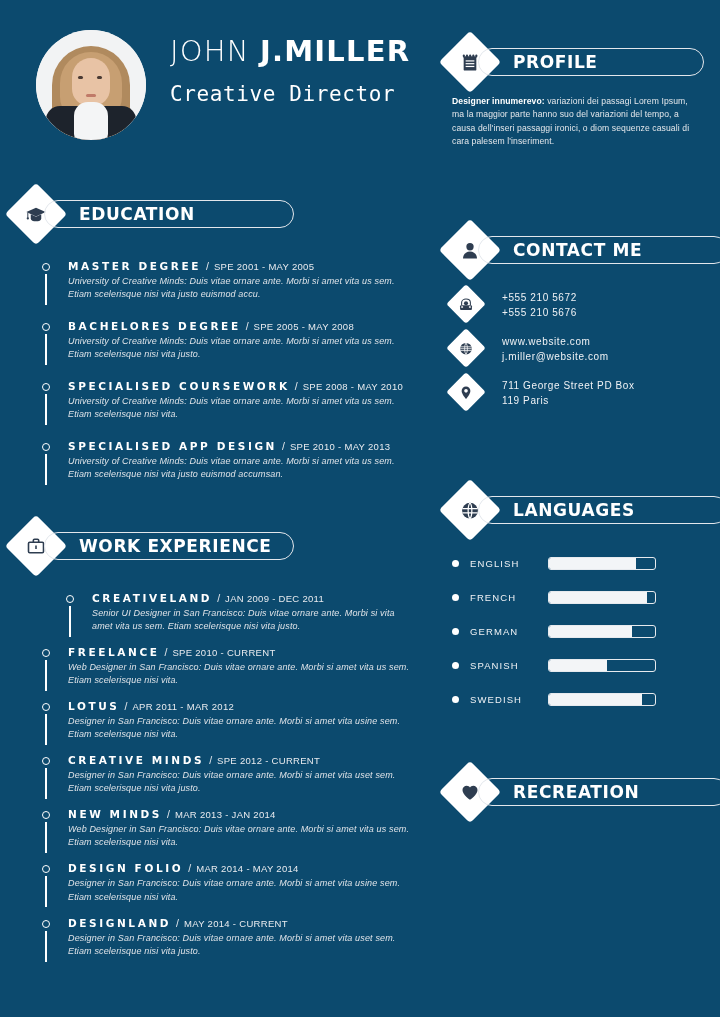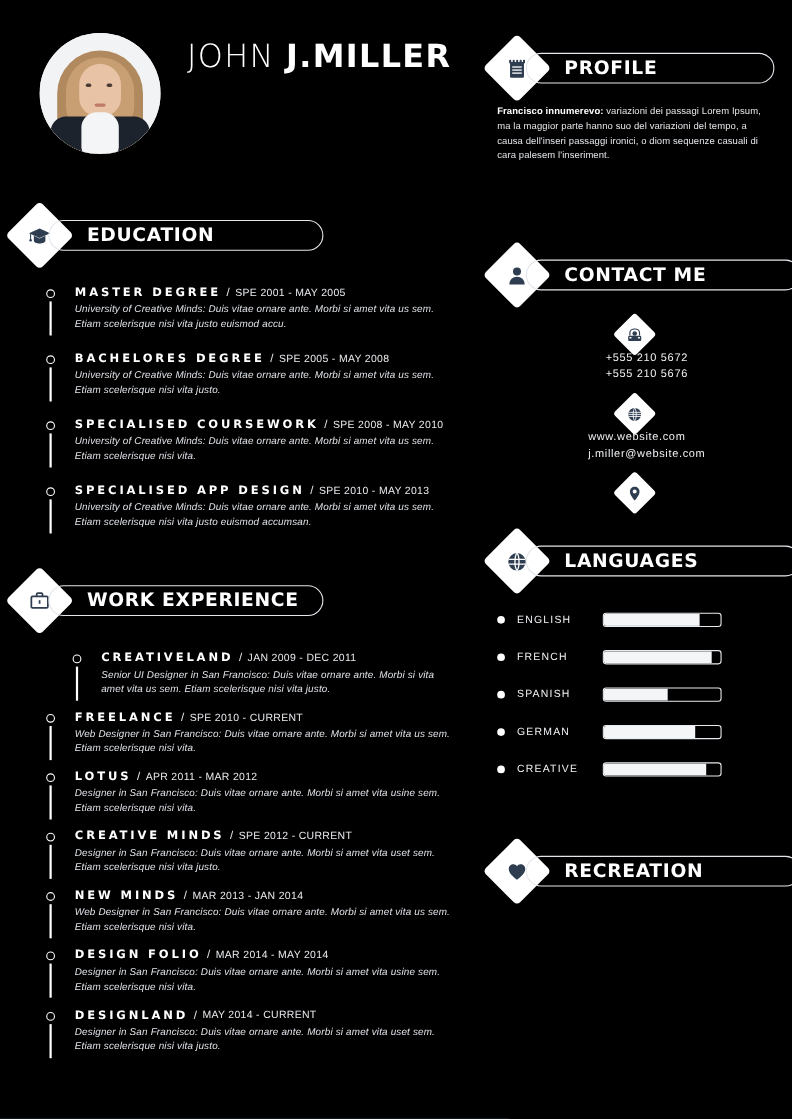--- a/index.html
+++ b/index.html
@@ -3,21 +3,21 @@
 <meta charset="utf-8">
 <style>
   * { margin:0; padding:0; box-sizing:border-box; }
   html,body {
     width:720px; height:1017px;
     background:#2e3d50;
     font-family:"Liberation Sans", sans-serif;
     color:#ffffff;
     overflow:hidden;
   }
-  .page { position:relative; width:720px; height:1017px; background:#000000; }
+  .page { position:relative; width:720px; height:1017px; background:#0c4a6e; }
 
   
   .header { position:absolute; left:0; top:0; width:720px; height:180px; }
   .avatar-wrap {
     position:absolute; left:36px; top:30px;
     width:110px; height:110px; border-radius:50%;
     background:#eef0f2; overflow:hidden;
   }
   .avatar-photo { position:absolute; inset:0; }
   .av-bg { position:absolute; inset:0; background:#f2f3f4; }
@@ -81,42 +81,42 @@
   .tl-item { position:relative; margin-bottom:12px; }
   .tl-dot {
     position:absolute; left:-26px; top:3px;
     width:8px; height:8px; border:1.3px solid #ffffff;
     border-radius:50%; background:transparent;
   }
   .tl-line {
     position:absolute; left:-23.5px; top:14px;
     width:2.2px; background:#ffffff;
   }
-  .tl-title-row { display:flex; align-items:center; white-space:nowrap; }
+  .tl-title-row { display:flex; align-items:flex-end; white-space:nowrap; }
   .tl-title {
     font-size:10.5px; font-weight:bold; letter-spacing:2.6px;
     font-family:"DejaVu Sans", sans-serif;
   }
   .tl-sep { margin:0 5px; font-size:10.5px; color:#e6e9ed; }
   .tl-date { font-size:9.5px; letter-spacing:0.3px; color:#e9ebef; font-weight:500; }
   .tl-desc {
     margin-top:3px; font-size:9px; line-height:1.45; color:#dfe3e8;
     max-width:350px; letter-spacing:0.15px;font-style:italic;
   }
 
   
   .profile-text {
     position:absolute; left:452px; top:95px; width:240px;
     font-size:8.6px; line-height:1.55; color:#e4e7eb; letter-spacing:0.1px;
   }
   .profile-text b { font-weight:bold; color:#ffffff; }
 
   
   .contact-list { position:absolute; left:452px; top:65px; width:250px; }
-  .contact-row { display:flex; align-items:center; margin-bottom:14px;flex-direction:column; }
+  .contact-row { display:flex; align-items:flex-start; margin-bottom:14px; }
   .c-diamond {
     width:28px; height:28px; background:#ffffff; transform:rotate(45deg);
     border-radius:3px; flex:0 0 28px;
     display:flex; align-items:center; justify-content:center;
   }
   .c-diamond > svg { transform:rotate(-45deg); }
   .c-lines { margin-left:22px; }
   .c-lines div { font-size:10px; line-height:1.5; letter-spacing:0.6px; color:#f0f2f5; }
 
   
@@ -152,20 +152,21 @@
         <div class="av-body"></div>
         <div class="av-collar"></div>
       </div>
     </div>
 
     <div class="name-block">
       <div class="name-line">
         <span class="name-first">JOHN</span>
         <span class="name-last">J.MILLER</span>
       </div>
+      <div class="job-title">Creative Director</div>
     </div>
   </div>
 
   <div class="sec" style="left:448px; top:40px; width:256px;">
     <div class="sec-head">
       <div class="diamond">
         <svg width="19" height="19" viewBox="0 0 24 24" fill="#2e3d50">
           <rect x="4" y="4" width="16" height="18" rx="1.5"></rect>
           <rect x="3" y="1.5" width="2.4" height="4" rx="1" fill="#2e3d50"></rect>
           <rect x="7" y="1.5" width="2.4" height="4" rx="1" fill="#2e3d50"></rect>
@@ -176,21 +177,21 @@
           <rect x="6.5" y="12.5" width="11" height="1.5" fill="#ffffff"></rect>
           <rect x="6.5" y="16" width="11" height="1.5" fill="#ffffff"></rect>
         </svg>
       </div>
       <div class="sec-bar" style="width:226px;">
         <span class="sec-title">PROFILE</span>
       </div>
     </div>
   </div>
   <div class="profile-text">
-    <b>Francisco innumerevo:</b><span> variazioni dei passagi Lorem Ipsum, ma la maggior parte hanno suo del variazioni del tempo, a causa dell'inseri passaggi ironici, o diom sequenze casuali di cara palesem l'inseriment.</span>
+    <b>Designer innumerevo:</b><span> variazioni dei passagi Lorem Ipsum, ma la maggior parte hanno suo del variazioni del tempo, a causa dell'inseri passaggi ironici, o diom sequenze casuali di cara palesem l'inseriment.</span>
   </div>
 
   <div class="sec" style="left:14px; top:192px; width:280px;">
     <div class="sec-head">
       <div class="diamond">
         <svg width="21" height="21" viewBox="0 0 24 24" fill="#2e3d50">
           <path d="M12 4 L23 9 L12 14 L1 9 Z"></path>
           <path d="M6 11.5 V16.5 C6 18.4 8.7 19.6 12 19.6 C15.3 19.6 18 18.4 18 16.5 V11.5 L12 14.4 Z"></path>
           <rect x="2.1" y="9.6" width="1.1" height="6"></rect>
           <circle cx="2.65" cy="16.2" r="1.3"></circle>
@@ -284,20 +285,24 @@
             <div>j.miller@website.com</div>
           </div>
         </div>
         <div class="contact-row">
           <div class="c-diamond">
             <svg width="15" height="15" viewBox="0 0 24 24" fill="#2e3d50">
               <path d="M12 2.2 C8.1 2.2 5 5.3 5 9.2 C5 14.4 12 22 12 22 C12 22 19 14.4 19 9.2 C19 5.3 15.9 2.2 12 2.2 Z"></path>
               <circle cx="12" cy="9" r="2.9" fill="#ffffff"></circle>
             </svg>
           </div>
+          <div class="c-lines">
+            <div>711 George Street PD Box</div>
+            <div>119 Paris</div>
+          </div>
         </div>
       </div>
   </div>
 
   <div class="sec" style="left:14px; top:524px; width:280px;">
     <div class="sec-head">
       <div class="diamond">
         <svg width="20" height="20" viewBox="0 0 24 24" fill="none" stroke="#2e3d50" stroke-width="1.9">
           <rect x="3" y="7.5" width="18" height="12.5" rx="1.4"></rect>
           <path d="M8.8 7.5 V5.2 C8.8 4.4 9.4 3.9 10.2 3.9 H13.8 C14.6 3.9 15.2 4.4 15.2 5.2 V7.5"></path>
@@ -404,35 +409,35 @@
         </div>
         <div class="lang-row">
           <span class="lang-dot"></span>
           <span class="lang-name">FRENCH</span>
           <span class="lang-bar">
             <span class="lang-fill" style="width: 92%;"></span>
           </span>
         </div>
         <div class="lang-row">
           <span class="lang-dot"></span>
+          <span class="lang-name">GERMAN</span>
+          <span class="lang-bar">
+            <span class="lang-fill" style="width: 78%;"></span>
+          </span>
+        </div>
+        <div class="lang-row">
+          <span class="lang-dot"></span>
           <span class="lang-name">SPANISH</span>
           <span class="lang-bar">
             <span class="lang-fill" style="width: 55%;"></span>
           </span>
         </div>
         <div class="lang-row">
           <span class="lang-dot"></span>
-          <span class="lang-name">GERMAN</span>
-          <span class="lang-bar">
-            <span class="lang-fill" style="width: 78%;"></span>
-          </span>
-        </div>
-        <div class="lang-row">
-          <span class="lang-dot"></span>
-          <span class="lang-name">CREATIVE</span>
+          <span class="lang-name">SWEDISH</span>
           <span class="lang-bar">
             <span class="lang-fill" style="width: 88%;"></span>
           </span>
         </div>
       </div>
   </div>
 
   <div class="sec" style="left:448px; top:770px; width:256px;">
     <div class="sec-head">
       <div class="diamond">

